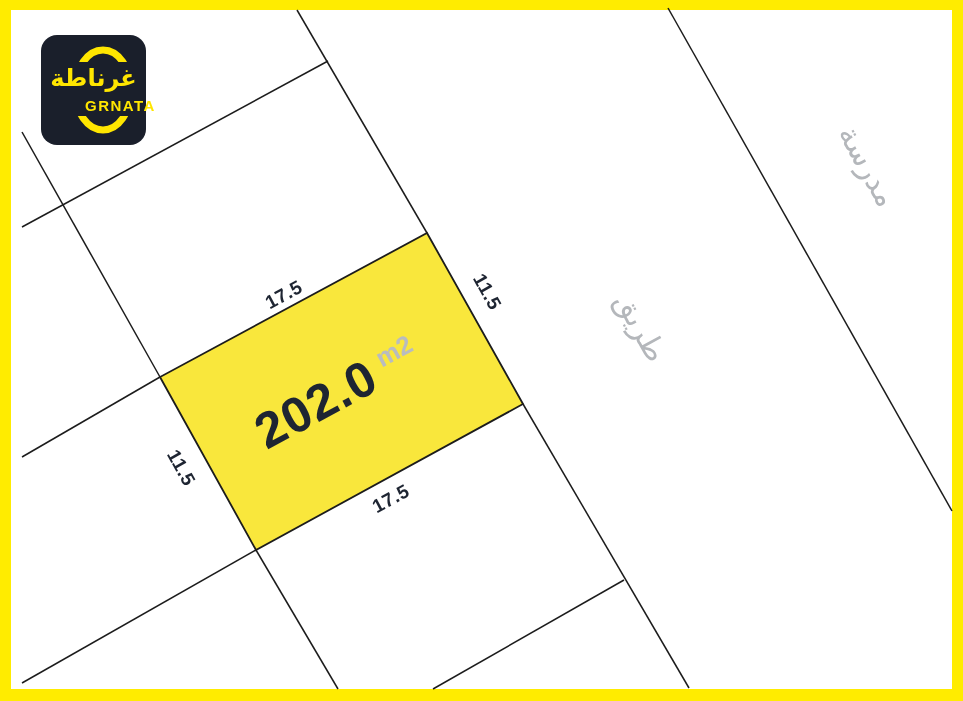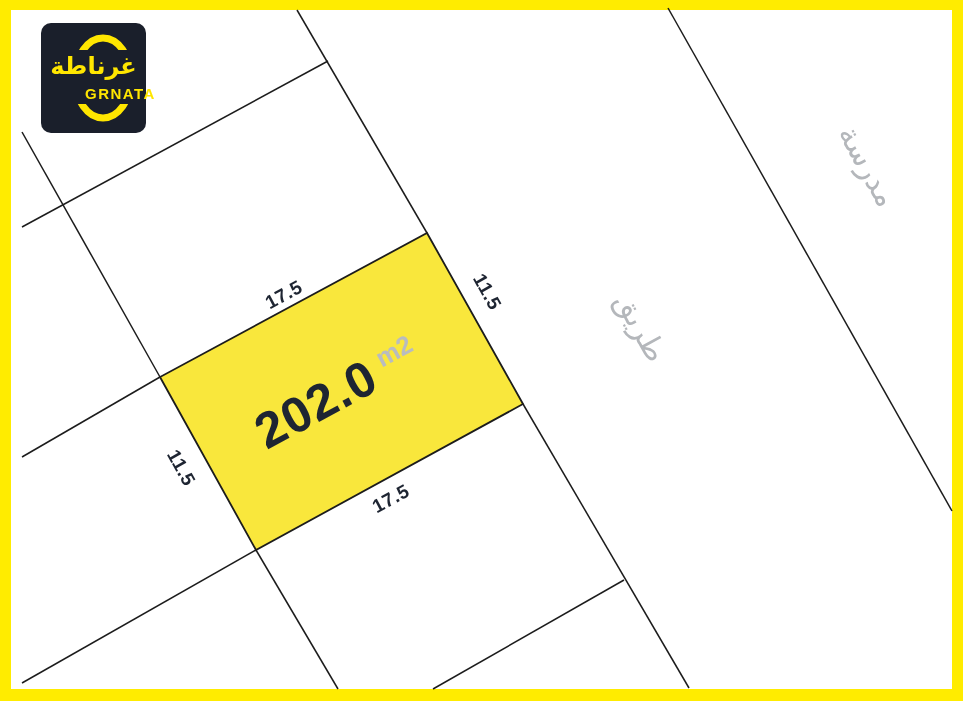--- a/index.html
+++ b/index.html
@@ -54,24 +54,24 @@
     margin-top: 2px;
   }
   .context-label {
     font-family: "DejaVu Sans", sans-serif;
     font-size: 30px;
     color: #b4b7bb;
   }
   
   #logo {
     position: absolute;
-    left: 41px; top: 23px;
+    left: 41px; top: 35px;
     width: 105px; height: 110px;
     background: #1a1f2b;
-    border-radius: 10px;
+    border-radius: 16px;
   }
   #logo svg { position: absolute; left: 0; top: 0; }
   .logo-ar {
     position: absolute;
     left: 0; right: 0;
     top: 30px;
     text-align: center;
     font-family: "DejaVu Sans", sans-serif;
     font-size: 24px;
     font-weight: 700;

